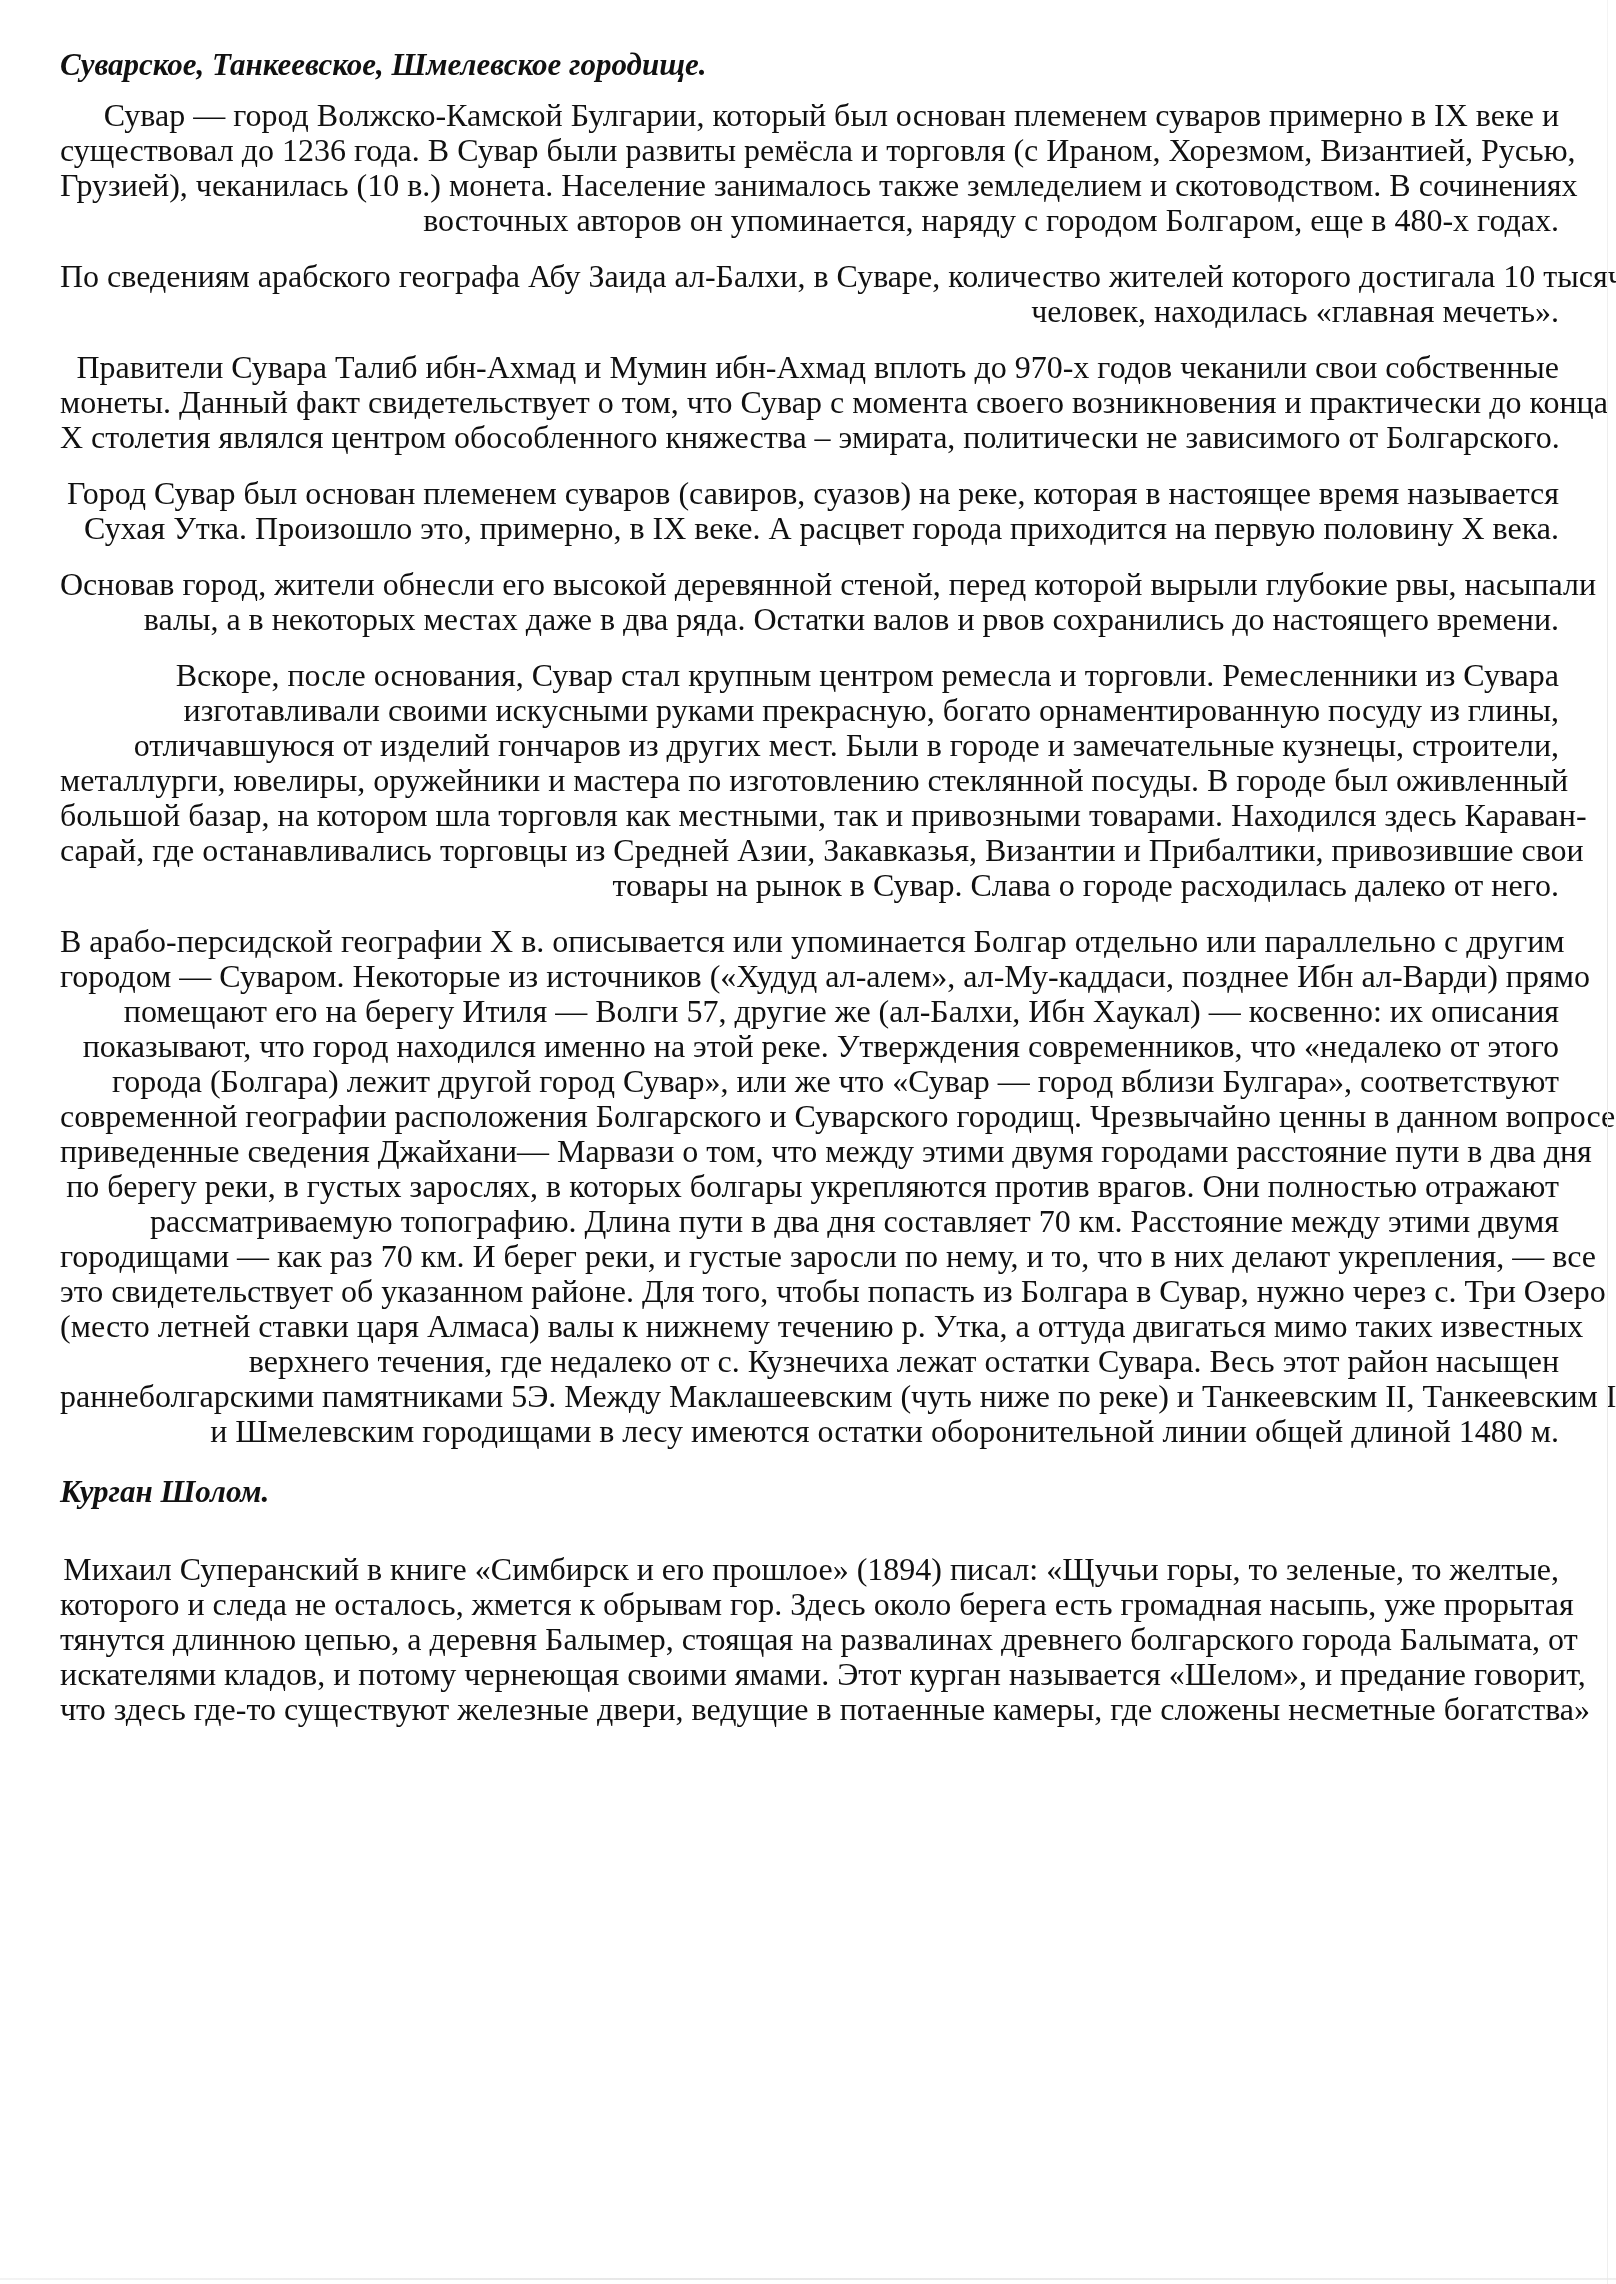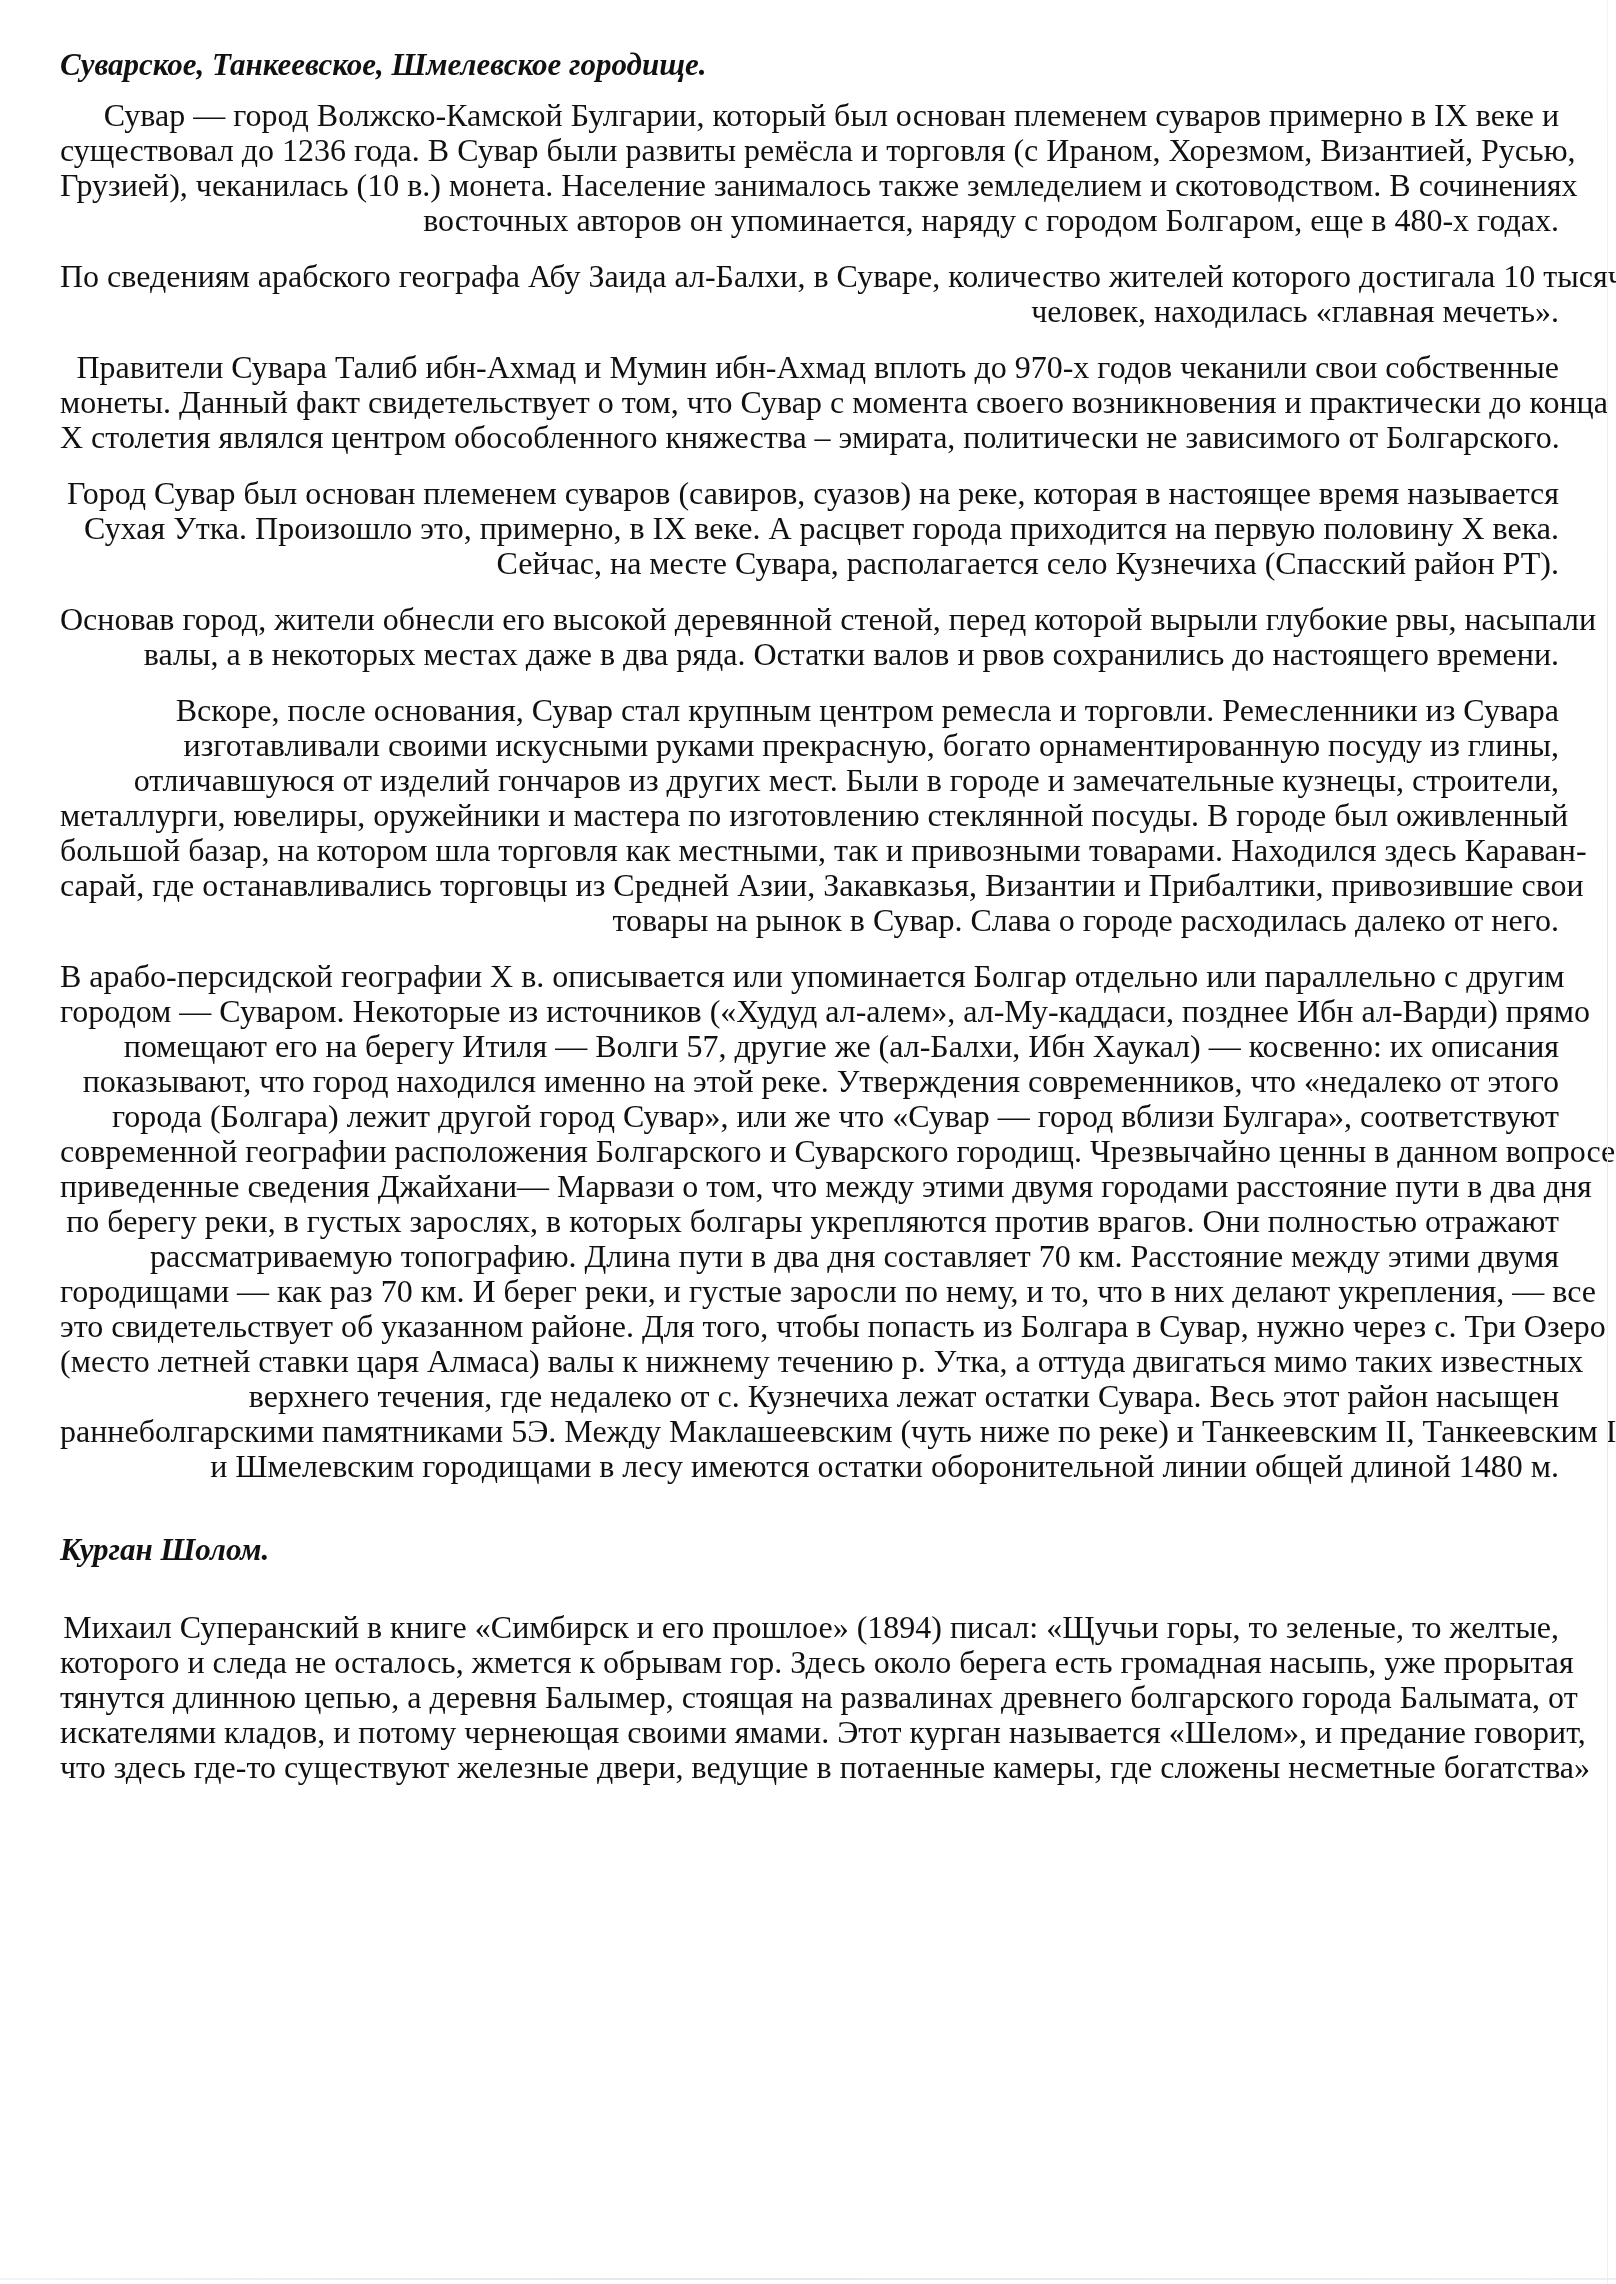--- a/index.html
+++ b/index.html
@@ -23,21 +23,21 @@
   }
   .heading {
     font-weight: bold;
     font-size: 31px;
     line-height: 35px;
     margin: 0 0 15.6px 0;
     white-space: nowrap;
     font-style: italic;
   }
   .heading.second {
-    margin-top: 48px;
+    margin-top: 25px;
     margin-bottom: 43px;
   }
   .para {
     margin: 0 0 21px 0;
     font-size: 32px;
     line-height: 35px;
     text-align: right;
   }
   .line {
     display: block;
@@ -79,21 +79,20 @@
           <span class="line">человек, находилась «главная мечеть».</span>
         </p>
         <p class="para">
           <span class="line">Правители Сувара Талиб ибн-Ахмад и Мумин ибн-Ахмад вплоть до 970-х годов чеканили свои собственные</span>
           <span class="line">монеты. Данный факт свидетельствует о том, что Сувар с момента своего возникновения и практически до конца</span>
           <span class="line">X столетия являлся центром обособленного княжества – эмирата, политически не зависимого от Болгарского.</span>
         </p>
         <p class="para">
           <span class="line">Город Сувар был основан племенем суваров (савиров, суазов) на реке, которая в настоящее время называется</span>
           <span class="line">Сухая Утка. Произошло это, примерно, в IX веке. А расцвет города приходится на первую половину X века.</span>
-          <span class="line">Сейчас, на месте Сувара, располагается село Кузнечиха (Спасский район РТ).</span>
         </p>
         <p class="para">
           <span class="line">Основав город, жители обнесли его высокой деревянной стеной, перед которой вырыли глубокие рвы, насыпали</span>
           <span class="line">валы, а в некоторых местах даже в два ряда. Остатки валов и рвов сохранились до настоящего времени.</span>
         </p>
         <p class="para">
           <span class="line">Вскоре, после основания, Сувар стал крупным центром ремесла и торговли. Ремесленники из Сувара</span>
           <span class="line">изготавливали своими искусными руками прекрасную, богато орнаментированную посуду из глины,</span>
           <span class="line">отличавшуюся от изделий гончаров из других мест. Были в городе и замечательные кузнецы, строители,</span>
           <span class="line">металлурги, ювелиры, оружейники и мастера по изготовлению стеклянной посуды. В городе был оживленный</span>

